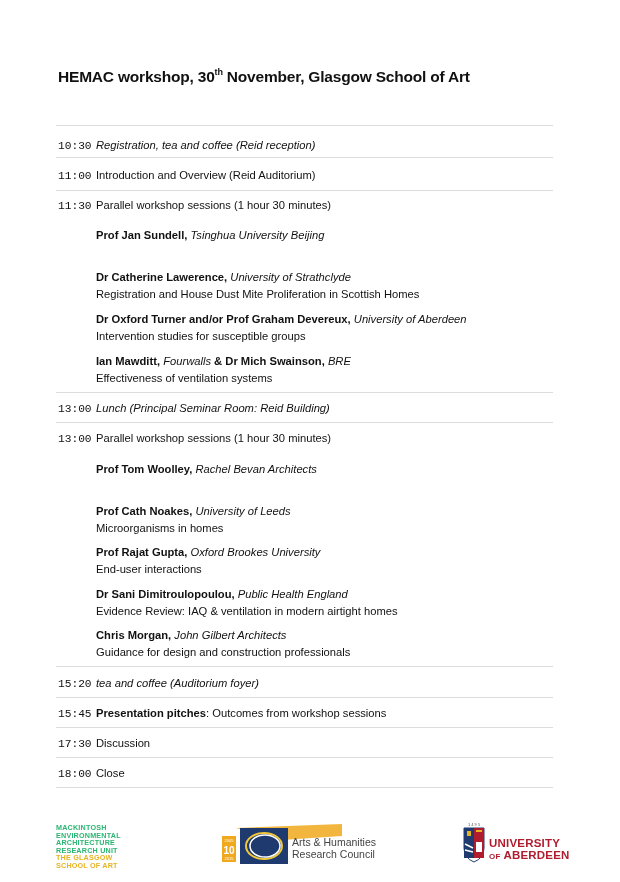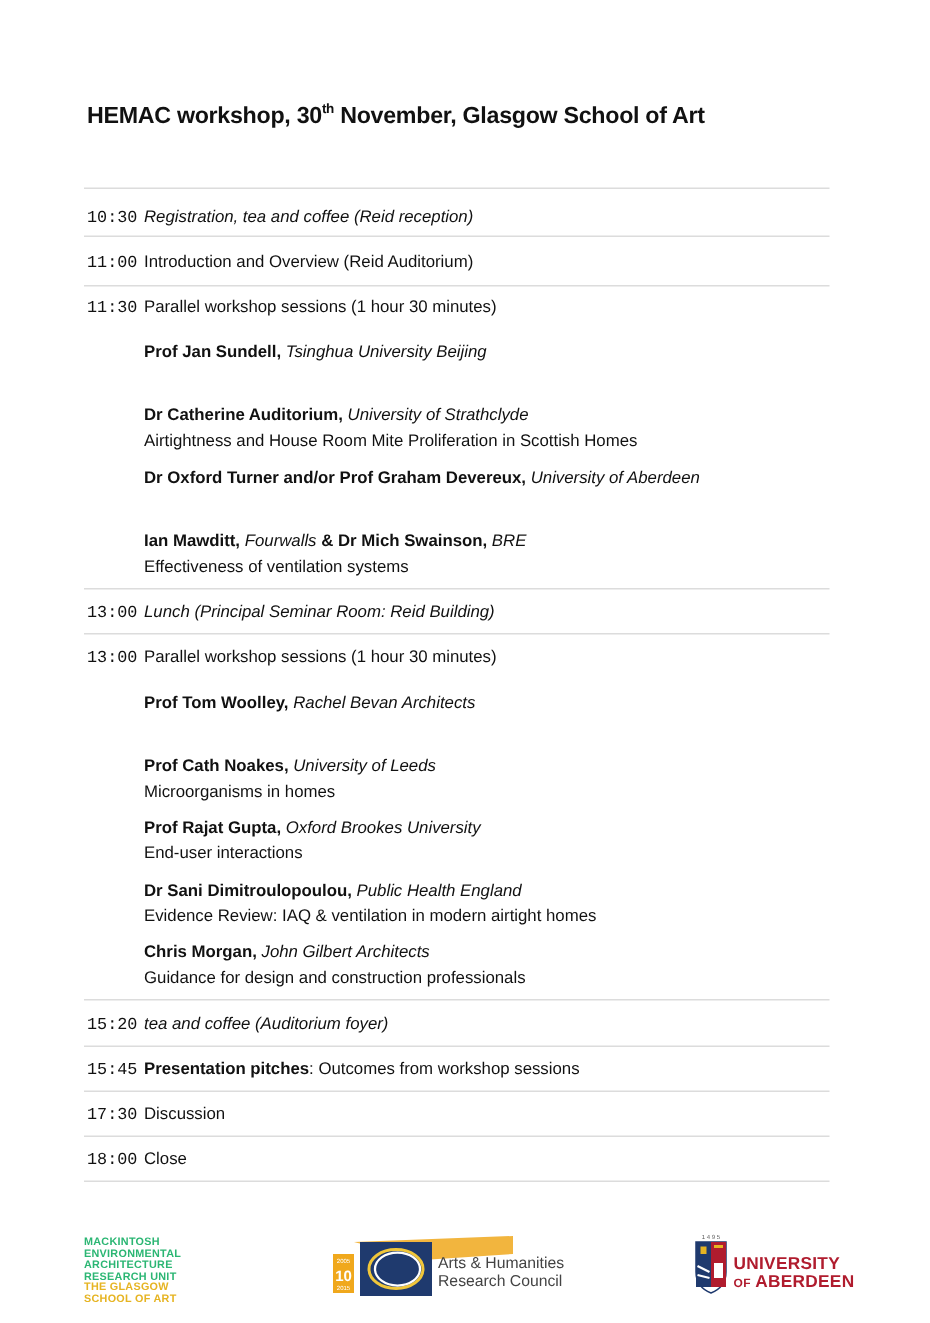--- a/index.html
+++ b/index.html
@@ -36,22 +36,22 @@
 <div class="sep" style="top:697px"></div>
 <div class="sep" style="top:727px"></div>
 <div class="sep" style="top:757px"></div>
 <div class="sep" style="top:787px"></div>
 
 <div class="row" style="top:138px"><span class="time">10:30</span><span class="it">Registration, tea and coffee (Reid reception)</span></div>
 <div class="row" style="top:168px"><span class="time">11:00</span><span>Introduction and Overview (Reid Auditorium)</span></div>
 <div class="row" style="top:198px"><span class="time">11:30</span><span>Parallel workshop sessions (1 hour 30 minutes)</span></div>
 
 <div class="spk" style="top:227px"><span class="b">Prof Jan Sundell,</span><span class="it"> Tsinghua University Beijing</span><br></div>
-<div class="spk" style="top:269px"><span class="b">Dr Catherine Auditorium,</span><span class="it"> University of Strathclyde</span><br><span>Airtightness and House Room Mite Proliferation in Scottish Homes</span></div>
-<div class="spk" style="top:311px"><span class="b">Dr Oxford Turner and/or Prof Graham Devereux,</span><span class="it"> University of Aberdeen</span><br></div>
+<div class="spk" style="top:269px"><span class="b">Dr Catherine Lawerence,</span><span class="it"> University of Strathclyde</span><br><span>Registration and House Dust Mite Proliferation in Scottish Homes</span></div>
+<div class="spk" style="top:311px"><span class="b">Dr Oxford Turner and/or Prof Graham Devereux,</span><span class="it"> University of Aberdeen</span><br><span>Intervention studies for susceptible groups</span></div>
 <div class="spk" style="top:353px"><span class="b">Ian Mawditt,</span><span class="it"> Fourwalls</span><span class="b"> &amp; Dr Mich Swainson,</span><span class="it"> BRE</span><br><span>Effectiveness of ventilation systems</span></div>
 
 <div class="row" style="top:401px"><span class="time">13:00</span><span class="it">Lunch (Principal Seminar Room: Reid Building)</span></div>
 <div class="row" style="top:431px"><span class="time">13:00</span><span>Parallel workshop sessions (1 hour 30 minutes)</span></div>
 
 <div class="spk" style="top:461px"><span class="b">Prof Tom Woolley,</span><span class="it"> Rachel Bevan Architects</span><br></div>
 <div class="spk" style="top:503px"><span class="b">Prof Cath Noakes,</span><span class="it"> University of Leeds</span><br><span>Microorganisms in homes</span></div>
 <div class="spk" style="top:544px"><span class="b">Prof Rajat Gupta,</span><span class="it"> Oxford Brookes University</span><br><span>End-user interactions</span></div>
 <div class="spk" style="top:586px"><span class="b">Dr Sani Dimitroulopoulou,</span><span class="it"> Public Health England</span><br><span>Evidence Review: IAQ &amp; ventilation in modern airtight homes</span></div>
 <div class="spk" style="top:627px"><span class="b">Chris Morgan,</span><span class="it"> John Gilbert Architects</span><br><span>Guidance for design and construction professionals</span></div>

